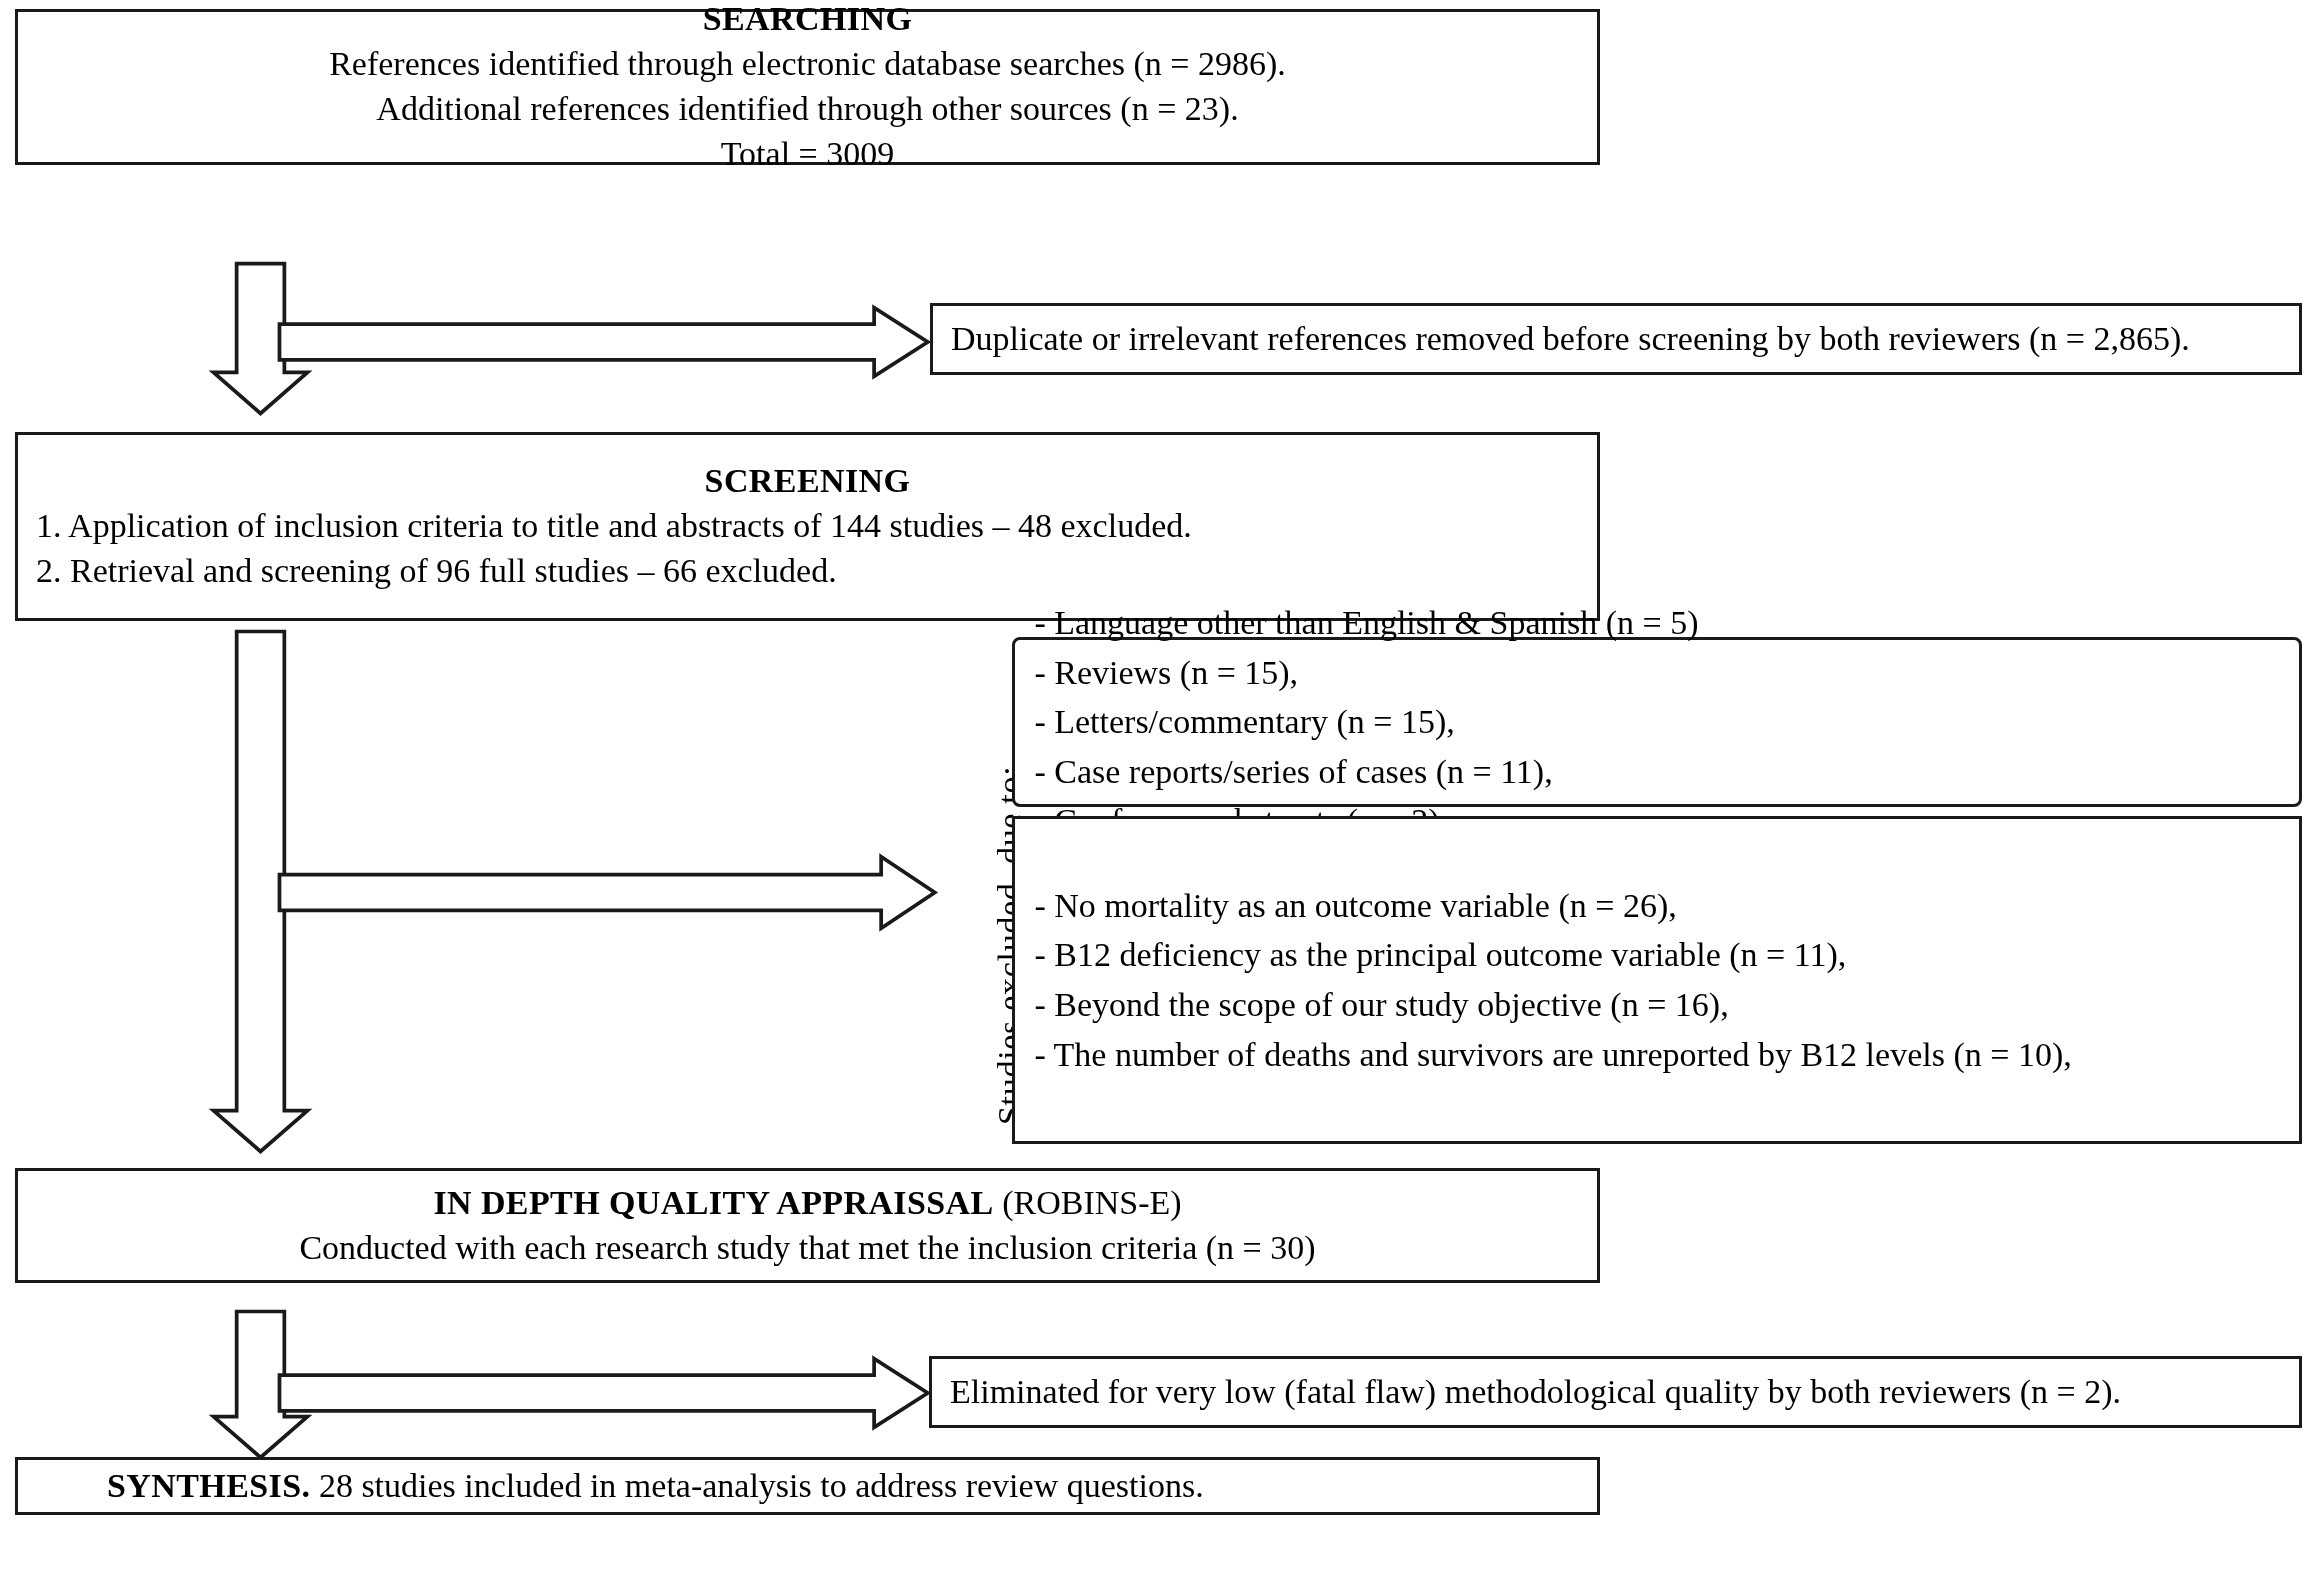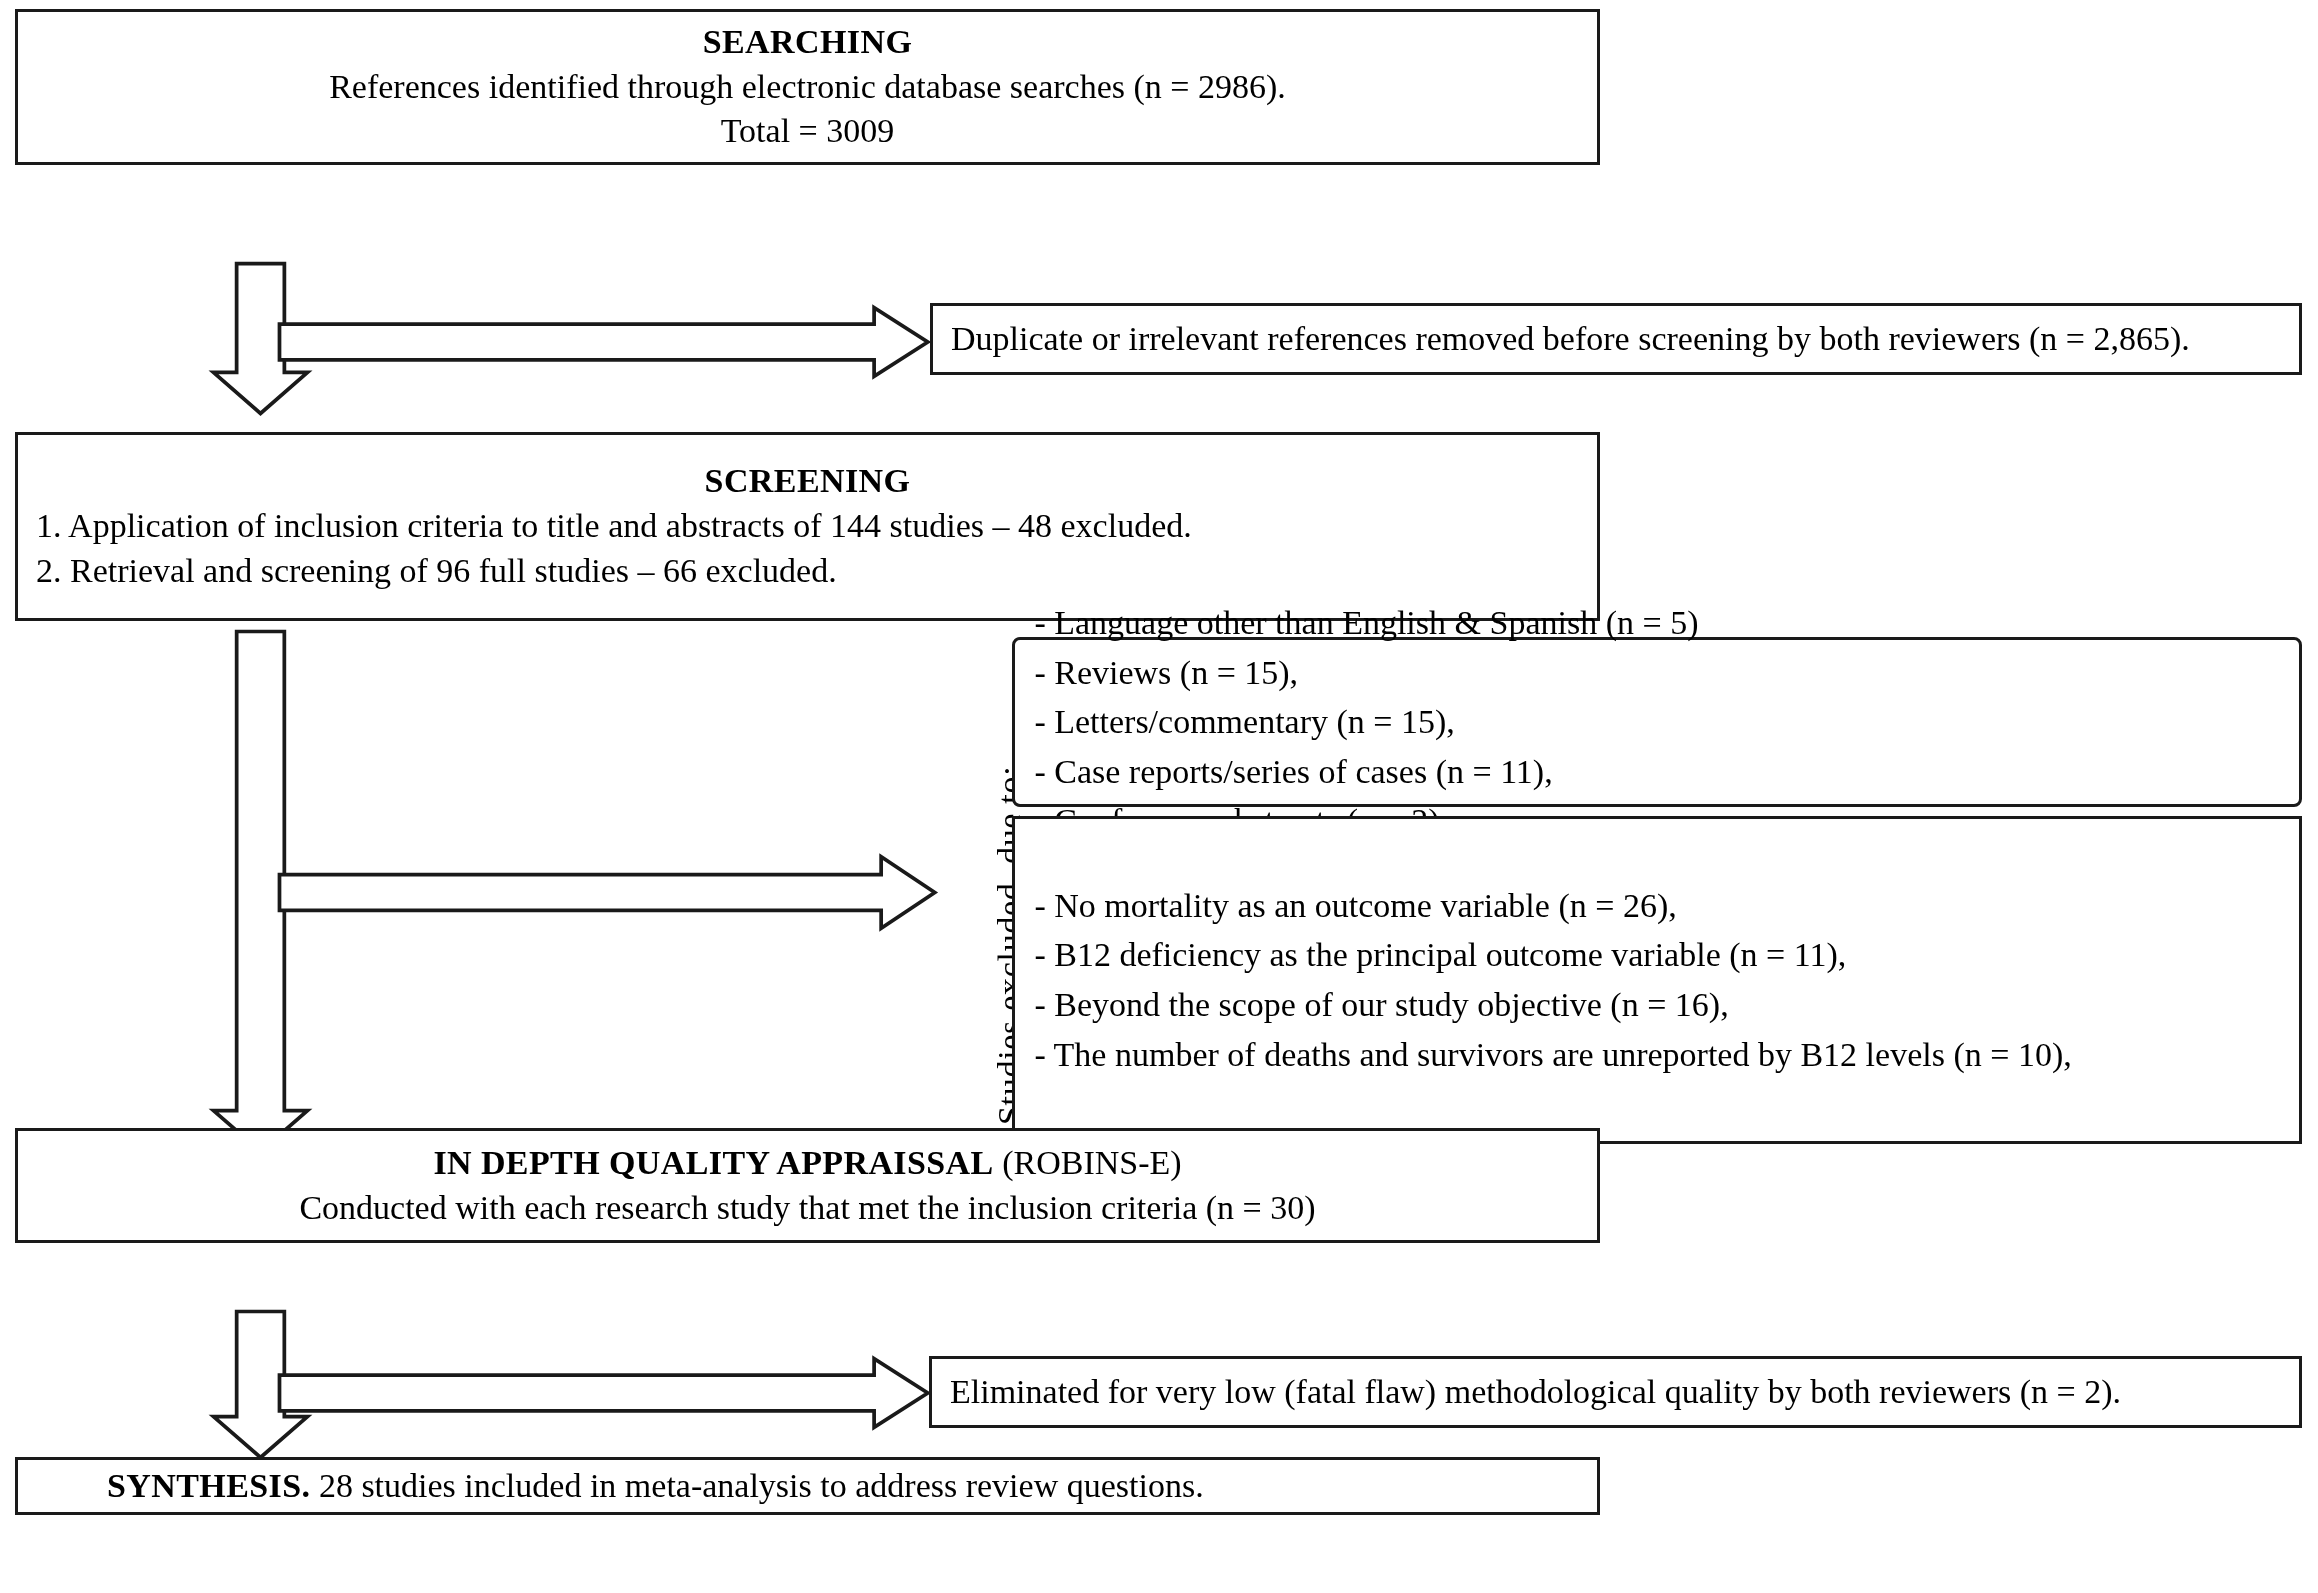--- a/index.html
+++ b/index.html
@@ -65,20 +65,21 @@
   }
 </style>
 </head>
 <body>
 
 <div id="page">
 
   <div class="box center" style="left:15px; top:9px; width:1585px; height:156px;">
     <div class="line title-bold">SEARCHING</div>
     <div class="line">References identified through electronic database searches (n = 2986).</div>
+    <div class="line">Additional references identified through other sources (n = 23).</div>
     <div class="line">Total = 3009</div>
   </div>
 
   <svg class="arrow" style="left:212px; top:262px; width:97px; height:153px;" viewBox="0 0 130 205">
     <polygon points="33,2 97,2 97,148 128,148 65,203 2,148 33,148"></polygon>
   </svg>
 
   <svg class="arrow" style="left:278px; top:306px; width:652px; height:72px;" viewBox="0 0 875 96">
     <polygon points="2,24 800,24 800,2 872,48 800,94 800,72 2,72"></polygon>
   </svg>
@@ -111,21 +112,21 @@
     <div class="line">- Conference abstracts (n = 2),</div>
   </div>
 
   <div class="box bullets" style="left:1012px; top:816px; width:1290px; height:328px;">
     <div class="line">- No mortality as an outcome variable (n = 26),</div>
     <div class="line">- B12 deficiency as the principal outcome variable (n = 11),</div>
     <div class="line">- Beyond the scope of our study objective (n = 16),</div>
     <div class="line">- The number of deaths and survivors are unreported by B12 levels (n = 10),</div>
   </div>
 
-  <div class="box center" style="left:15px; top:1128px; width:1585px; height:115px;">
+  <div class="box center" style="left:15px; top:1168px; width:1585px; height:115px;">
     <div class="line">
       <span class="title-bold">IN DEPTH QUALITY APPRAISSAL</span><span> (ROBINS-E)</span>
     </div>
     <div class="line">Conducted with each research study that met the inclusion criteria (n = 30)</div>
   </div>
 
   <svg class="arrow" style="left:212px; top:1310px; width:97px; height:149px;" viewBox="0 0 130 200">
     <polygon points="33,2 97,2 97,143 128,143 65,198 2,143 33,143"></polygon>
   </svg>
 

